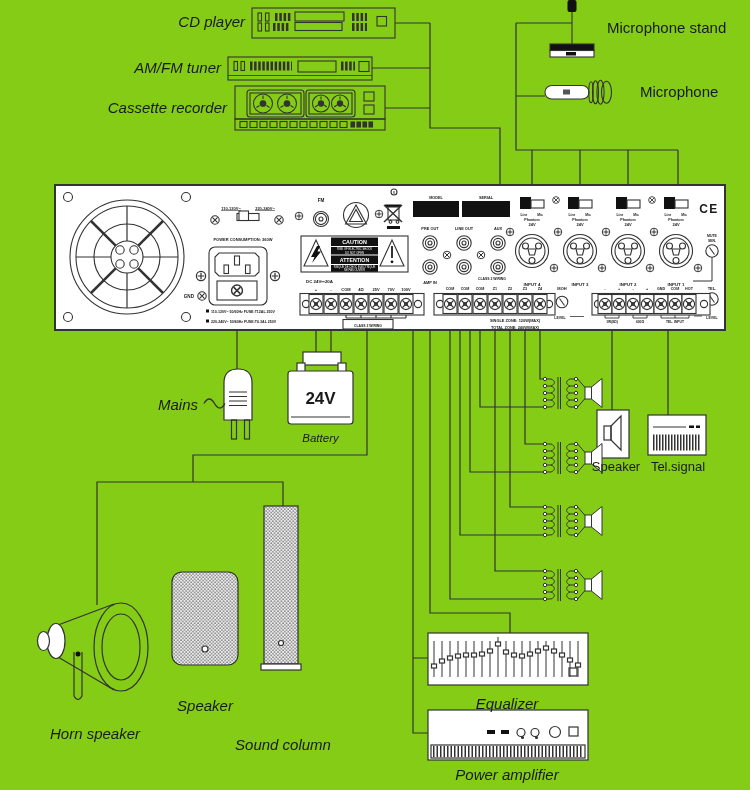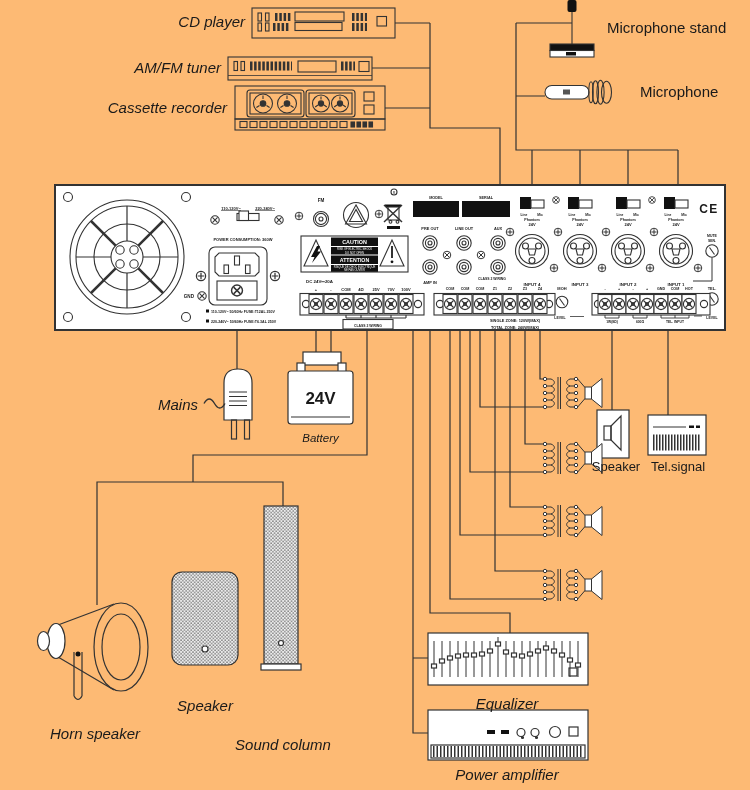--- a/index.html
+++ b/index.html
@@ -1,16 +1,16 @@
 <!DOCTYPE html>
 <html><head>
 <meta charset="utf-8">
 <style>
   html,body{margin:0;padding:0;background:#fff;}
-  #stage{position:relative;width:750px;height:790px;background:#fdba74;overflow:hidden;text-align:right;}
+  #stage{position:relative;width:750px;height:790px;background:#84cc16;overflow:hidden;text-align:right;}
   svg{position:absolute;left:0;top:0;}
   text{font-family:"Liberation Sans", sans-serif;fill:#1a1a1a;}
   .it{font-style:italic;font-weight:500;}
   .b{font-weight:bold;}
   .w{fill:#fff;}
 </style>
 </head>
 <body>
 
 <div id="stage">

